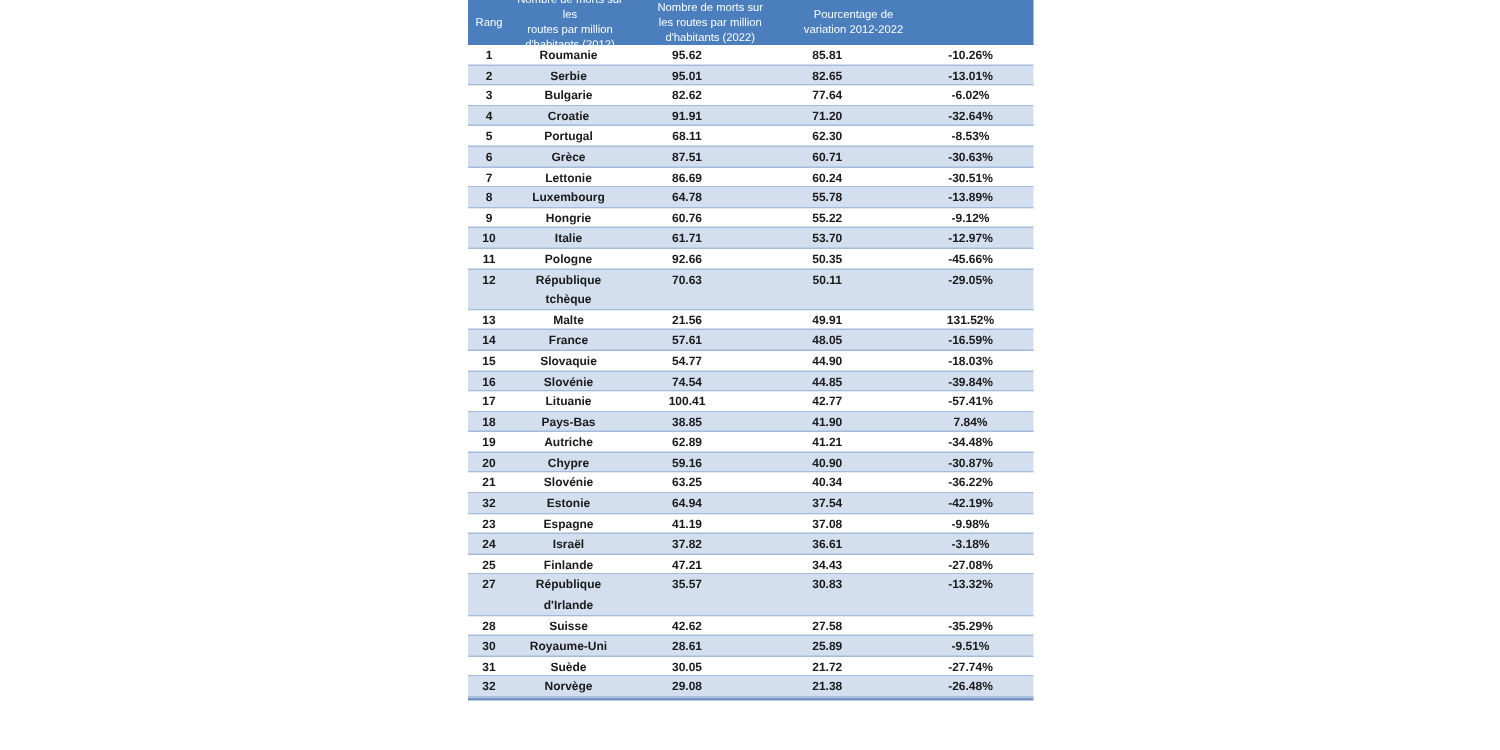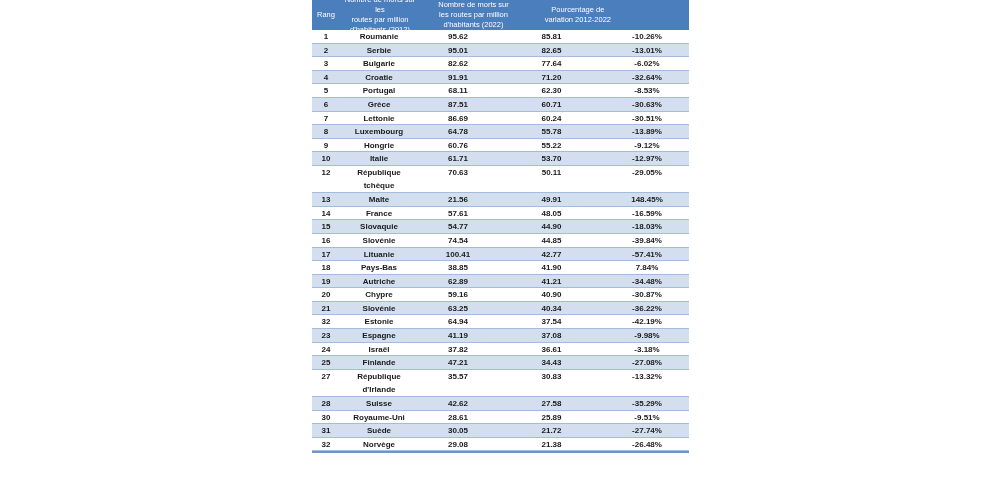--- a/index.html
+++ b/index.html
@@ -52,21 +52,21 @@
     line-height: 13.2px;
     color: #1a1a1a;
     white-space: pre-line;
     box-sizing: border-box;
     overflow: hidden;
   }
   .c-rank    { width: 28px; }
   .c-country { width: 78px; }
   .c-2012    { width: 80px; }
   .c-2022    { width: 107px; align-items: flex-end; }
-  .c-var     { width: 84px; justify-content: flex-end; }
+  .c-var     { width: 84px; }
 </style>
 </head>
 <body>
 
 <div class="page">
   <div class="roadtable">
     <div class="hrow">
       <div class="hcell c-rank"><span>Rang</span></div>
       <div class="hcell c-2012"><span>Nombre de morts sur les
 routes par million
@@ -151,36 +151,43 @@
   </div>
 
   <div class="row">
     <div class="cell c-rank">10</div>
     <div class="cell c-country">Italie</div>
     <div class="cell c-2012">61.71</div>
     <div class="cell c-2022">53.70</div>
     <div class="cell c-var">-12.97%</div>
   </div>
 
+  <div class="row">
+    <div class="cell c-rank">11</div>
+    <div class="cell c-country">Pologne</div>
+    <div class="cell c-2012">92.66</div>
+    <div class="cell c-2022">50.35</div>
+    <div class="cell c-var">-45.66%</div>
+  </div>
 
   <div class="row tall">
     <div class="cell c-rank">12</div>
     <div class="cell c-country">République
 tchèque</div>
     <div class="cell c-2012">70.63</div>
     <div class="cell c-2022">50.11</div>
     <div class="cell c-var">-29.05%</div>
   </div>
 
   <div class="row">
     <div class="cell c-rank">13</div>
     <div class="cell c-country">Malte</div>
     <div class="cell c-2012">21.56</div>
     <div class="cell c-2022">49.91</div>
-    <div class="cell c-var">148.45%</div>
+    <div class="cell c-var">131.52%</div>
   </div>
 
   <div class="row">
     <div class="cell c-rank">14</div>
     <div class="cell c-country">France</div>
     <div class="cell c-2012">57.61</div>
     <div class="cell c-2022">48.05</div>
     <div class="cell c-var">-16.59%</div>
   </div>
 

